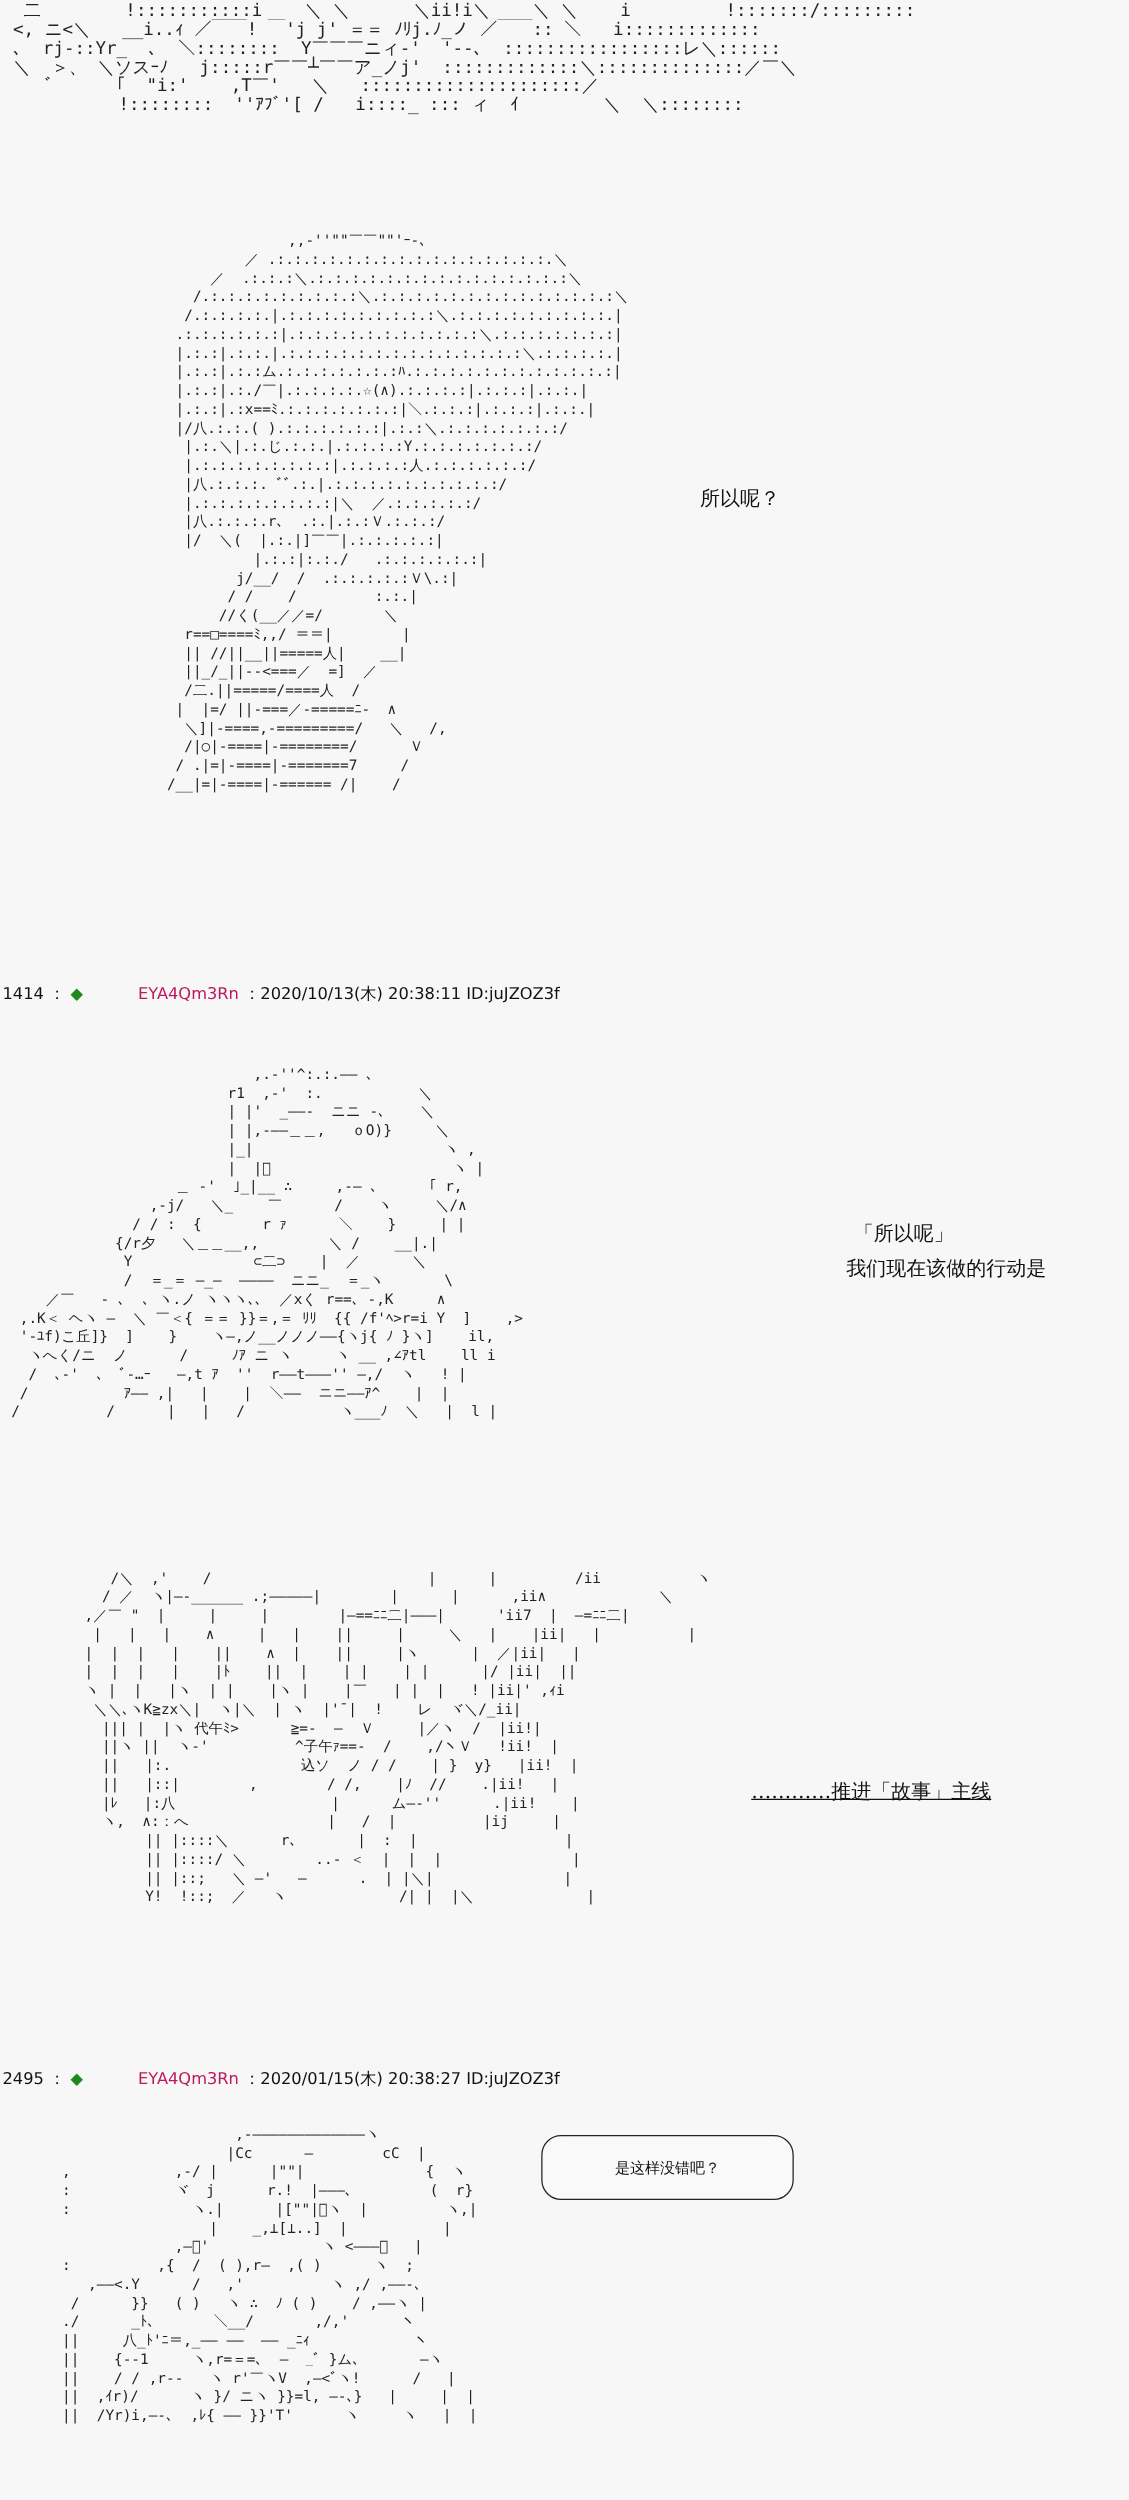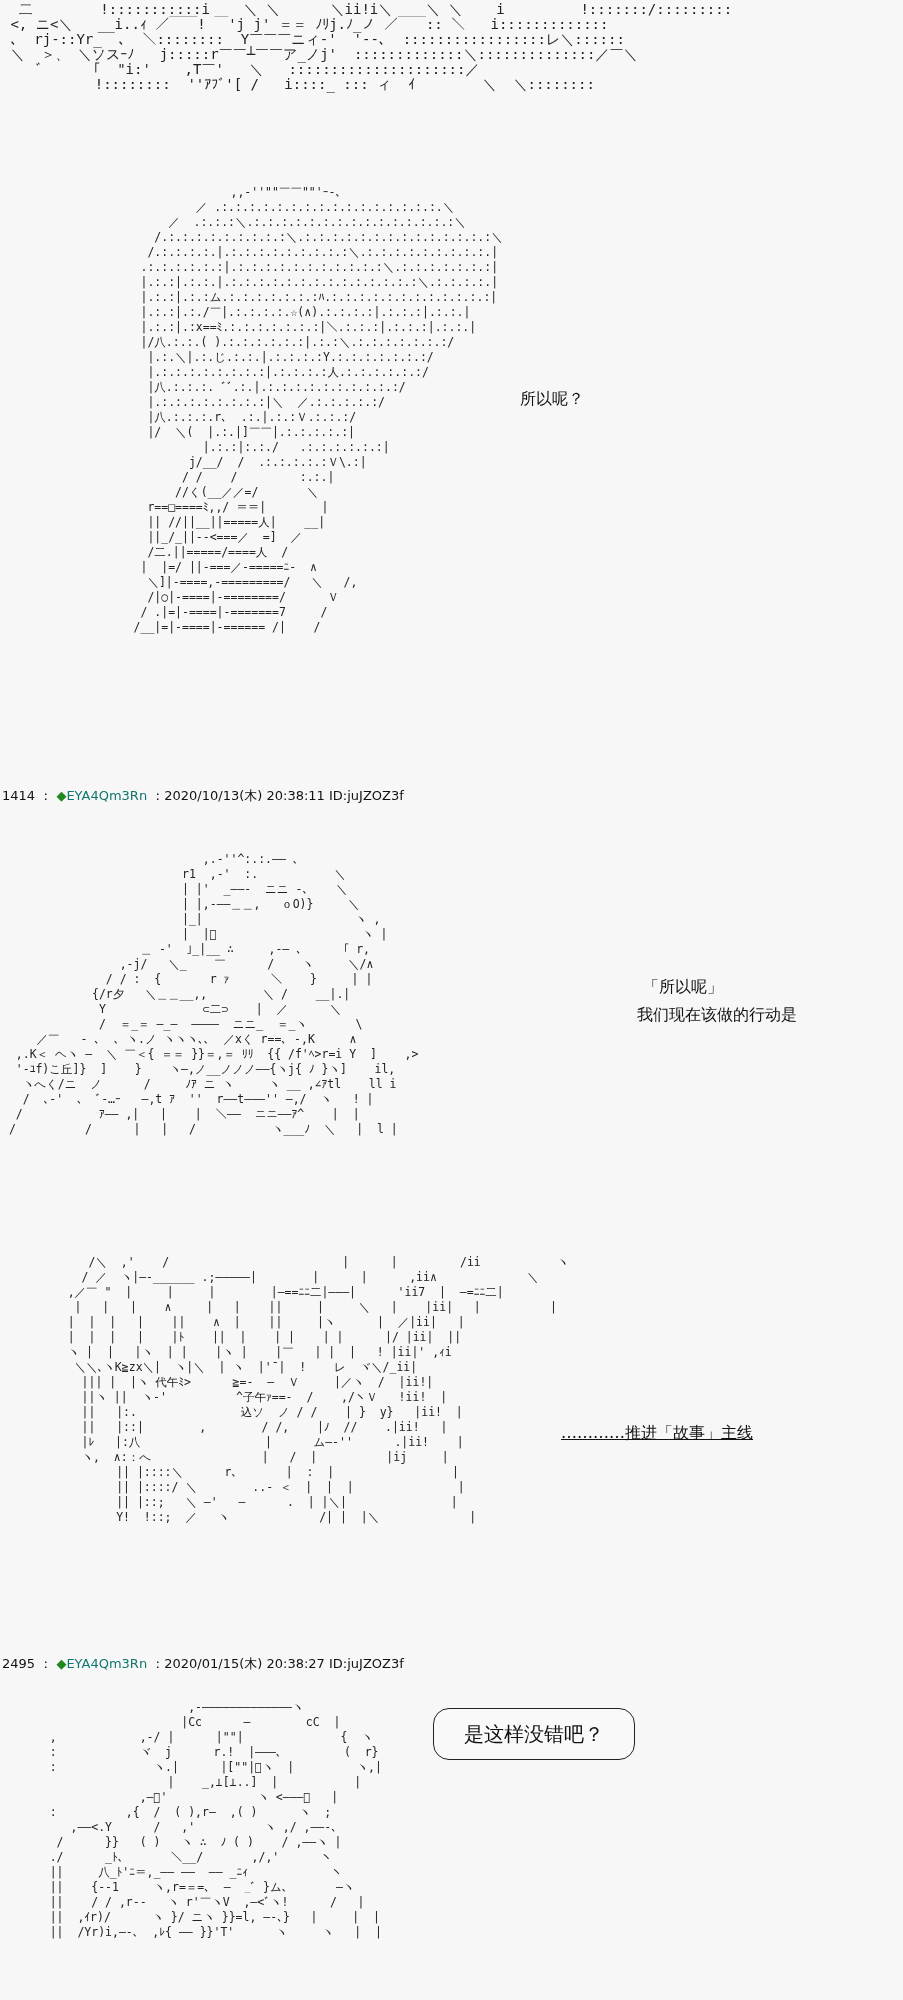--- a/index.html
+++ b/index.html
@@ -9,31 +9,31 @@
     }
     .aa {
       position: absolute; margin: 0; white-space: pre;
       font-family: "DejaVu Sans Mono", "Liberation Mono", monospace;
       font-size: 11.5px; line-height: 15px; color: #222; letter-spacing: 0px;
     }
     .post-header {
       position: absolute; left: 2px; font-size: 13px; line-height: 16px;
       font-family: "DejaVu Sans", "Liberation Sans", sans-serif; color: #111; white-space: nowrap;
     }
-    .post-header .name { color: #0f766e; }
+    .post-header .name { color: #be185d; margin-left: 44px; }
     .post-header .trip-icon { color: #1e8a1e; font-size: 13px; }
     .dialog {
       position: absolute; font-family: "DejaVu Serif", "Liberation Serif", serif;
-      font-size: 16px; line-height: 22px; color: #111; white-space: nowrap;
+      font-size: 16px; line-height: 22px; color: #111; white-space: nowrap; margin-left: 40px;
     }
     .bubble {
       position: absolute; left: 433px; top: 1708px; width: 200px; height: 50px;
       border: 1px solid #222; border-radius: 16px 16px 16px 16px;
       display: flex; align-items: center; justify-content: center;
-      font-family: "DejaVu Serif", "Liberation Serif", serif; font-size: 20px; color: #111;
+      font-family: "DejaVu Serif", "Liberation Serif", serif; font-size: 12px; color: #111;
       background: #f9f9f9;
     }
   </style>
 </head>
 <body>
 
 <pre class="aa" style="left:2px; top:2px; font-size:14px; line-height:15px;">  二        !:::::::::::i    ＼ ＼      ＼ii!i＼    ＼ ＼    i         !:::::::/:::::::::
  &lt;, ニ&lt;＼   __i..ｨ ／￣￣! ￣'j j' ＝＝ ﾉﾘj.ﾉ_ノ ／￣￣:: ＼   i:::::::::::::
  ､  rj-::Yr_  ､  ＼::::::::  Y￣￣￣ニィ-'  '--､  :::::::::::::::::レ＼::::::
  ＼  ＞、 ＼ソスｰﾉ   j:::::r￣￣┴￣￣ア_ノj'  :::::::::::::＼::::::::::::::／￣＼

